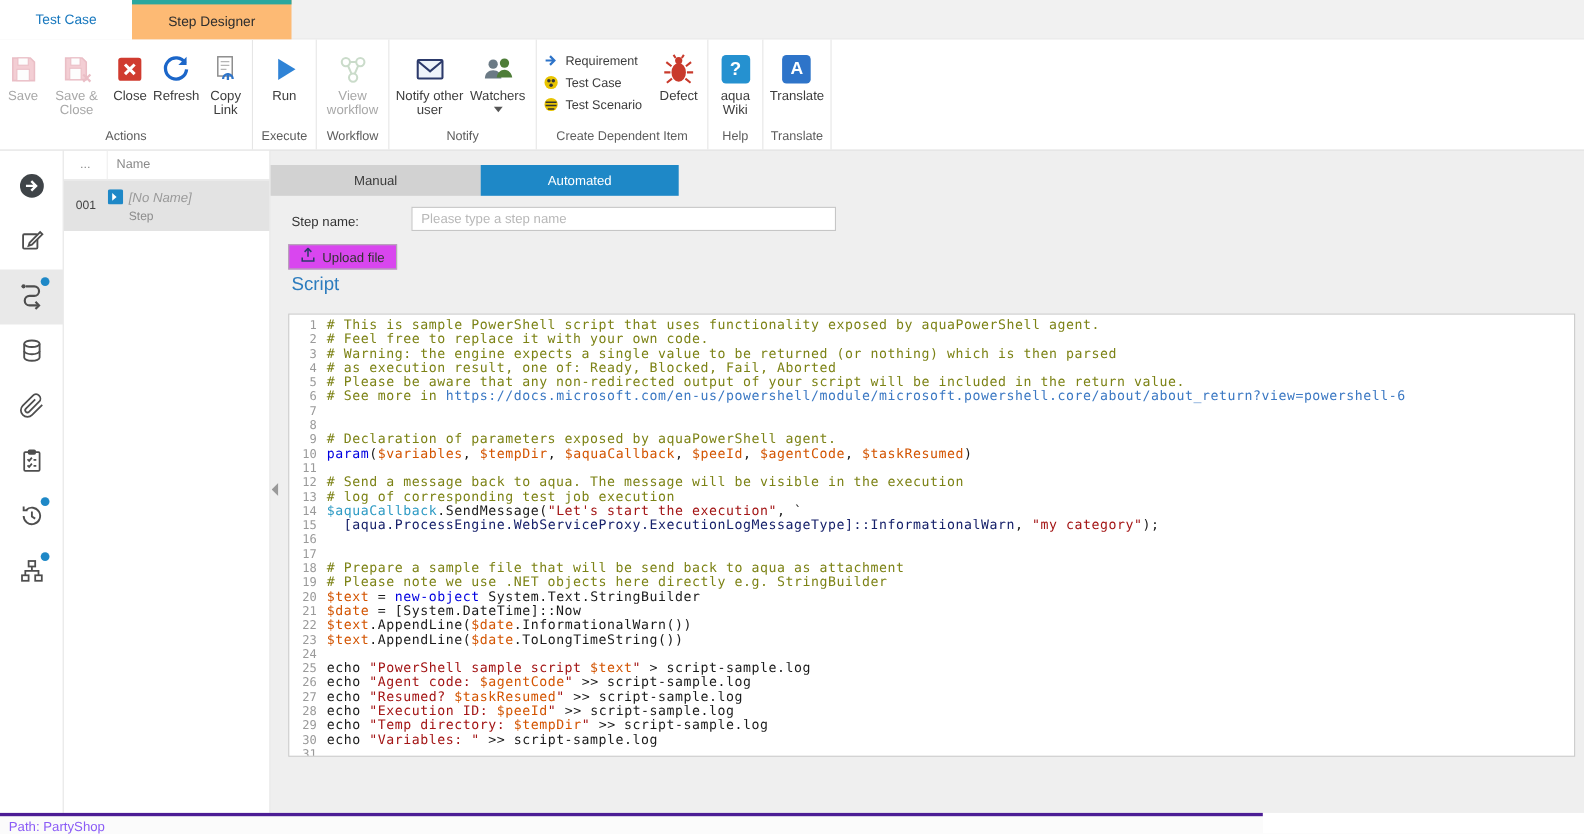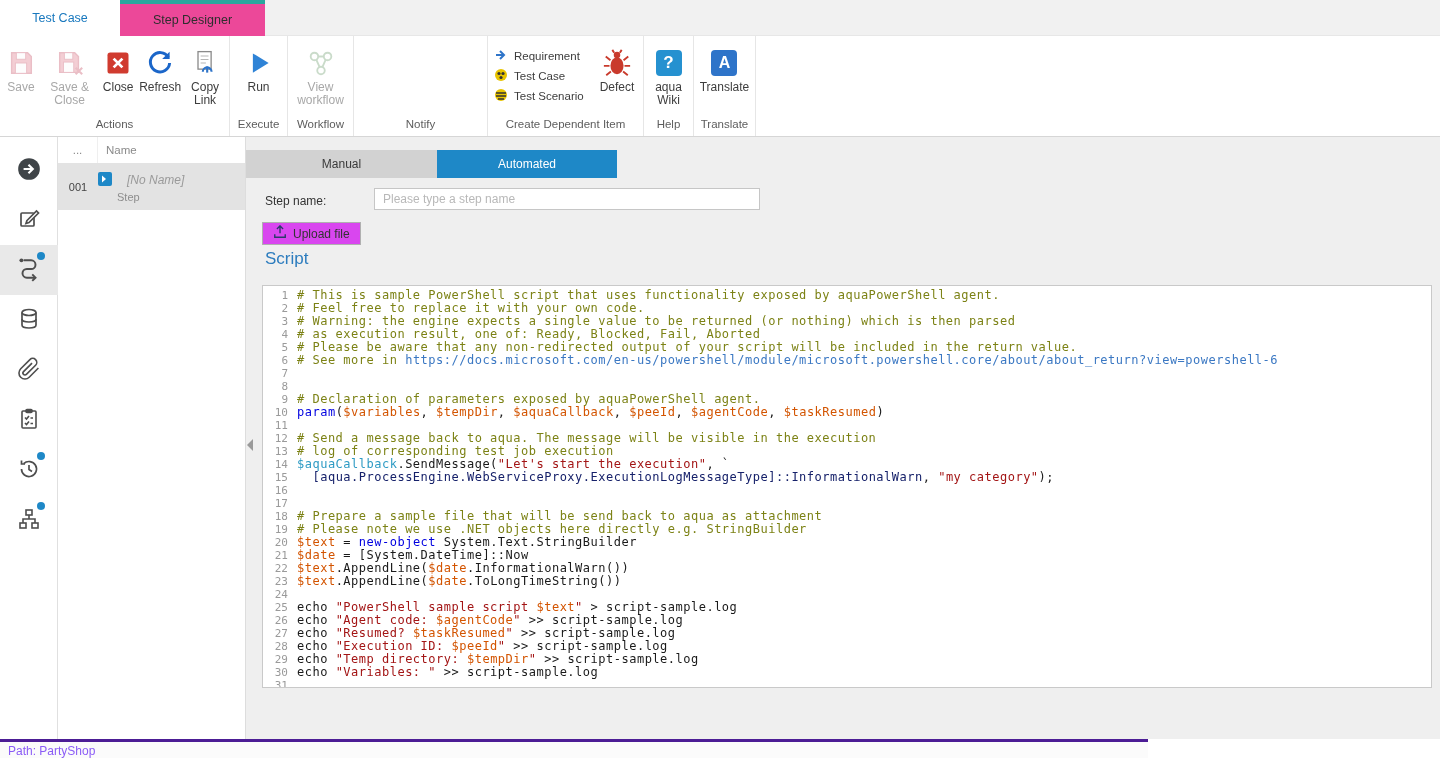--- a/index.html
+++ b/index.html
@@ -3,21 +3,21 @@
 <meta charset="utf-8">
 <style>
   *{margin:0;padding:0;box-sizing:border-box}
   html,body{width:1440px;height:758px}
   body{font-family:"Liberation Sans",sans-serif;background:#fff;position:relative;overflow:hidden;font-size:12px;color:#333}
 
   
   .tabbar{position:absolute;left:0;top:0;width:1440px;height:36px;background:#f1f1f1;display:flex;border-bottom:1px solid #e7e7e7}
   .doc-tab{height:36px;display:flex;align-items:center;justify-content:center;font-size:12.5px;cursor:default}
   .doc-tab.active{background:#fff;color:#1878be;width:120px}
-  .doc-tab.inactive{background:#ec4899;color:#2e2e2e;width:145px;border-top:4px solid #2aa79e}
+  .doc-tab.inactive{background:#fdba74;color:#2e2e2e;width:145px;border-top:4px solid #2aa79e}
 
   
   .ribbon{position:absolute;left:0;top:36px;width:1440px;height:101px;background:#fff;border-bottom:1px solid #d6d6d6;display:flex}
   .rgroup{position:relative;border-right:1px solid #e6e6e6;height:100%;flex:none}
   .rbtns{display:flex;height:84px;align-items:flex-start;justify-content:center;padding-top:9px}
   .rbtn{display:flex;flex-direction:column;align-items:center;margin:0 1px;min-width:40px;cursor:default}
   .rbtn .ric{height:36px;display:flex;align-items:center;justify-content:center}
   .rlabel{font-size:12px;color:#3d3d3d;text-align:center;line-height:13px;max-width:62px}
   .rbtn.disabled .rlabel{color:#a8a8a8}
   .rbtn.disabled .ric{opacity:.55}
@@ -37,21 +37,21 @@
   .badge{position:absolute;top:7px;right:13px;width:8px;height:8px;border-radius:50%;background:#1e88c7}
 
   
   .steps-panel{position:absolute;left:58px;top:137px;width:188px;bottom:19px;background:#fff;border-right:1px solid #ddd}
   .sp-header{display:flex;height:27px;border-bottom:1px solid #e3e3e3;color:#8a8a8a;font-size:11.5px;align-items:center}
   .sp-col-dots{width:40px;height:100%;display:flex;align-items:center;justify-content:center;border-right:1px solid #efefef}
   .sp-col-name{padding-left:8px}
   .sp-row{display:flex;height:46px;background:#e3e3e3;align-items:center;cursor:default}
   .sp-num{width:40px;text-align:center;font-size:11px;color:#444;flex:none}
   .sp-info{display:flex;flex-direction:column;gap:2px}
-  .sp-name-line{display:flex;align-items:center;gap:15px}
+  .sp-name-line{display:flex;align-items:center;gap:5px}
   .sp-name{font-style:italic;color:#9a9a9a;font-size:12px}
   .sp-type{color:#8d8d8d;font-size:11px;padding-left:19px}
 
   
   .content{position:absolute;left:246px;top:137px;right:0;bottom:19px;background:#efefef}
   .ctabs{position:absolute;left:0;top:13px;height:28px;display:flex}
   .ctab{display:flex;align-items:center;justify-content:center;font-size:12px;cursor:default}
   .ctab.manual{width:191px;background:#d2d2d2;color:#3a3a3a}
   .ctab.automated{width:180px;background:#1e88c7;color:#fff}
   .stepname-label{position:absolute;left:19px;top:57px;font-size:12px;color:#333}
@@ -168,20 +168,43 @@
               <path d="M13 9h6M11 12.5l3.5 8M21 12.5l-3.5 8"></path>
             </svg>
         </span>
         <span class="rlabel">View workflow</span>
       </div>
     </div>
     <div class="glabel">Workflow</div>
   </div>
 
   <div class="rgroup" style="width:134px">
+    <div class="rbtns">
+      <div class="rbtn" style="min-width:60px">
+        <span class="ric">
+          <svg width="30" height="30" viewBox="0 0 32 32">
+              <rect x="4" y="7" width="24" height="18" rx="1" fill="#eef3fa" stroke="#2c3a6b" stroke-width="2"></rect>
+              <path d="M4 8l12 10L28 8" fill="none" stroke="#2c3a6b" stroke-width="2"></path>
+            </svg>
+        </span>
+        <span class="rlabel">Notify other user</span>
+      </div>
+      <div class="rbtn" style="min-width:58px">
+        <span class="ric">
+          <svg width="30" height="30" viewBox="0 0 32 32">
+              <circle cx="11" cy="11" r="4.5" fill="#6b7a85"></circle>
+              <path d="M3 25c0-5 3.5-8 8-8s8 3 8 8z" fill="#6b7a85"></path>
+              <circle cx="22" cy="10" r="4.5" fill="#4e7d38"></circle>
+              <path d="M14.5 24c.5-4.5 3.5-7.5 7.5-7.5s7 3 7.5 7.5z" fill="#4e7d38"></path>
+            </svg>
+        </span>
+        <span class="rlabel">Watchers</span>
+        <span class="caret"></span>
+      </div>
+    </div>
     <div class="glabel">Notify</div>
   </div>
 
   <div class="rgroup" style="width:156px">
     <div class="dep-wrap">
       <div class="dep-stack">
         <div class="dep-item">
           <span>
             <svg width="14" height="14" viewBox="0 0 14 14" fill="none" stroke="#2e74c9" stroke-width="2">
                 <path d="M2 7h7M6 3l4 4-4 4"></path>

